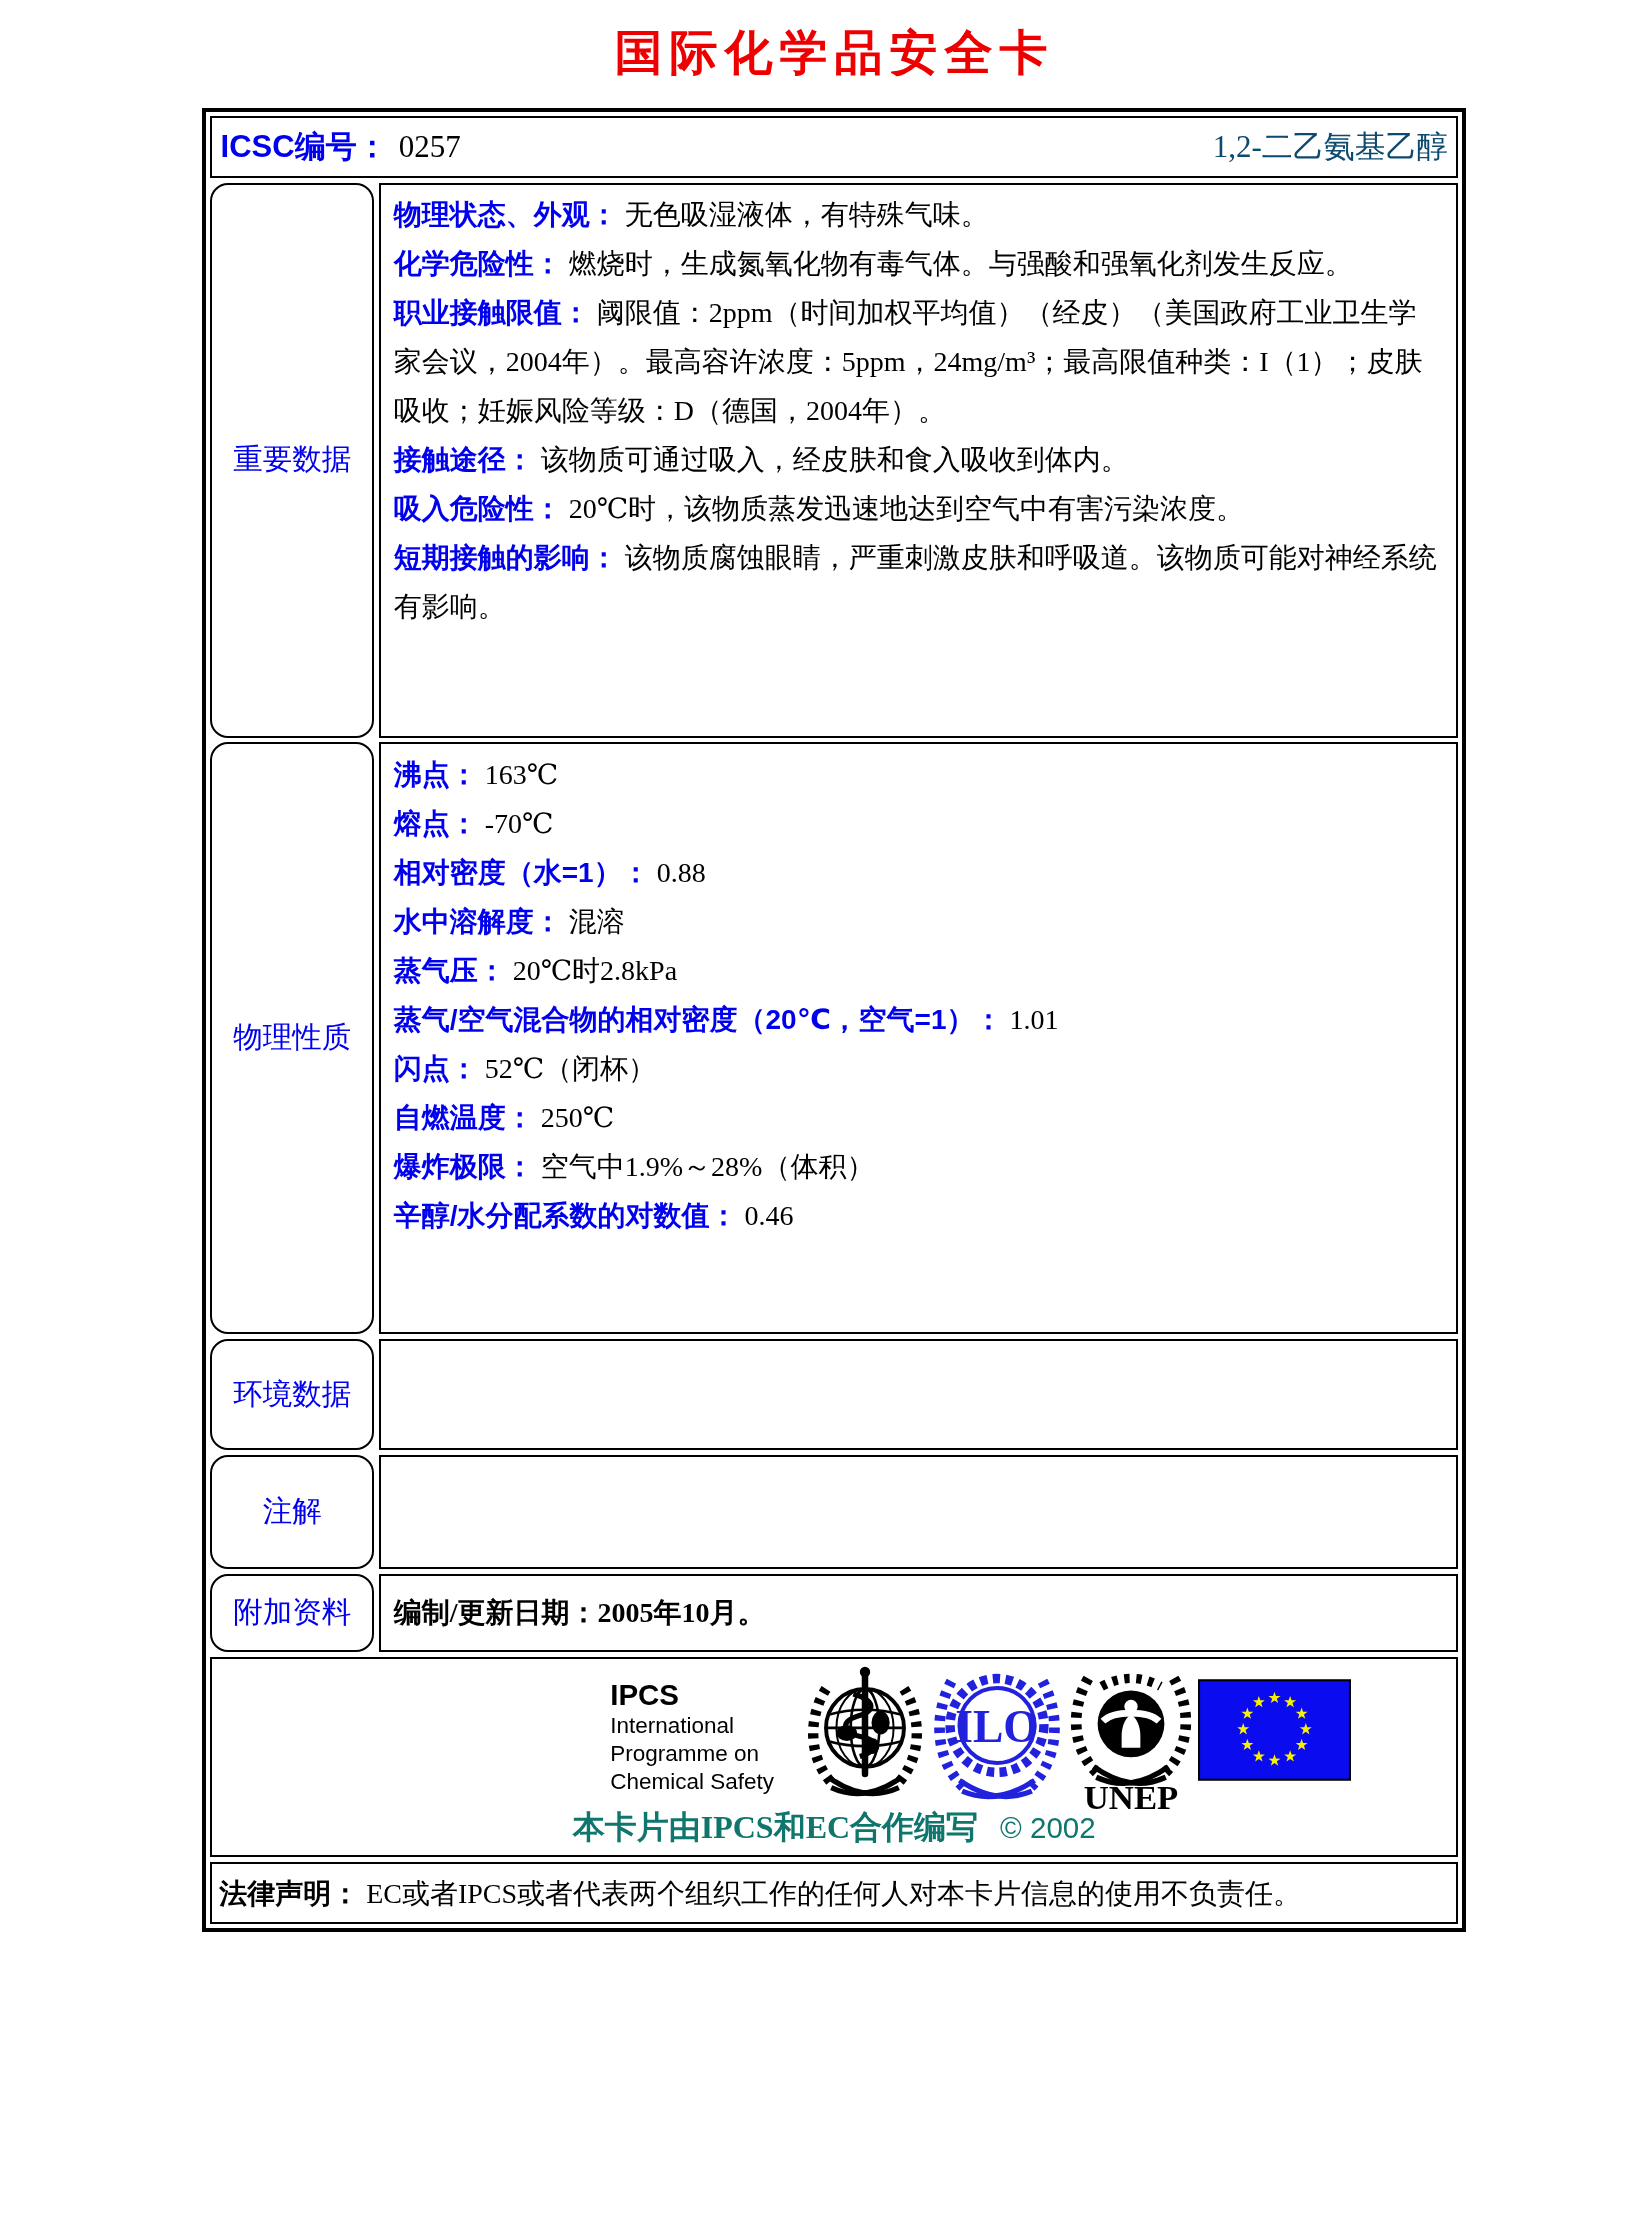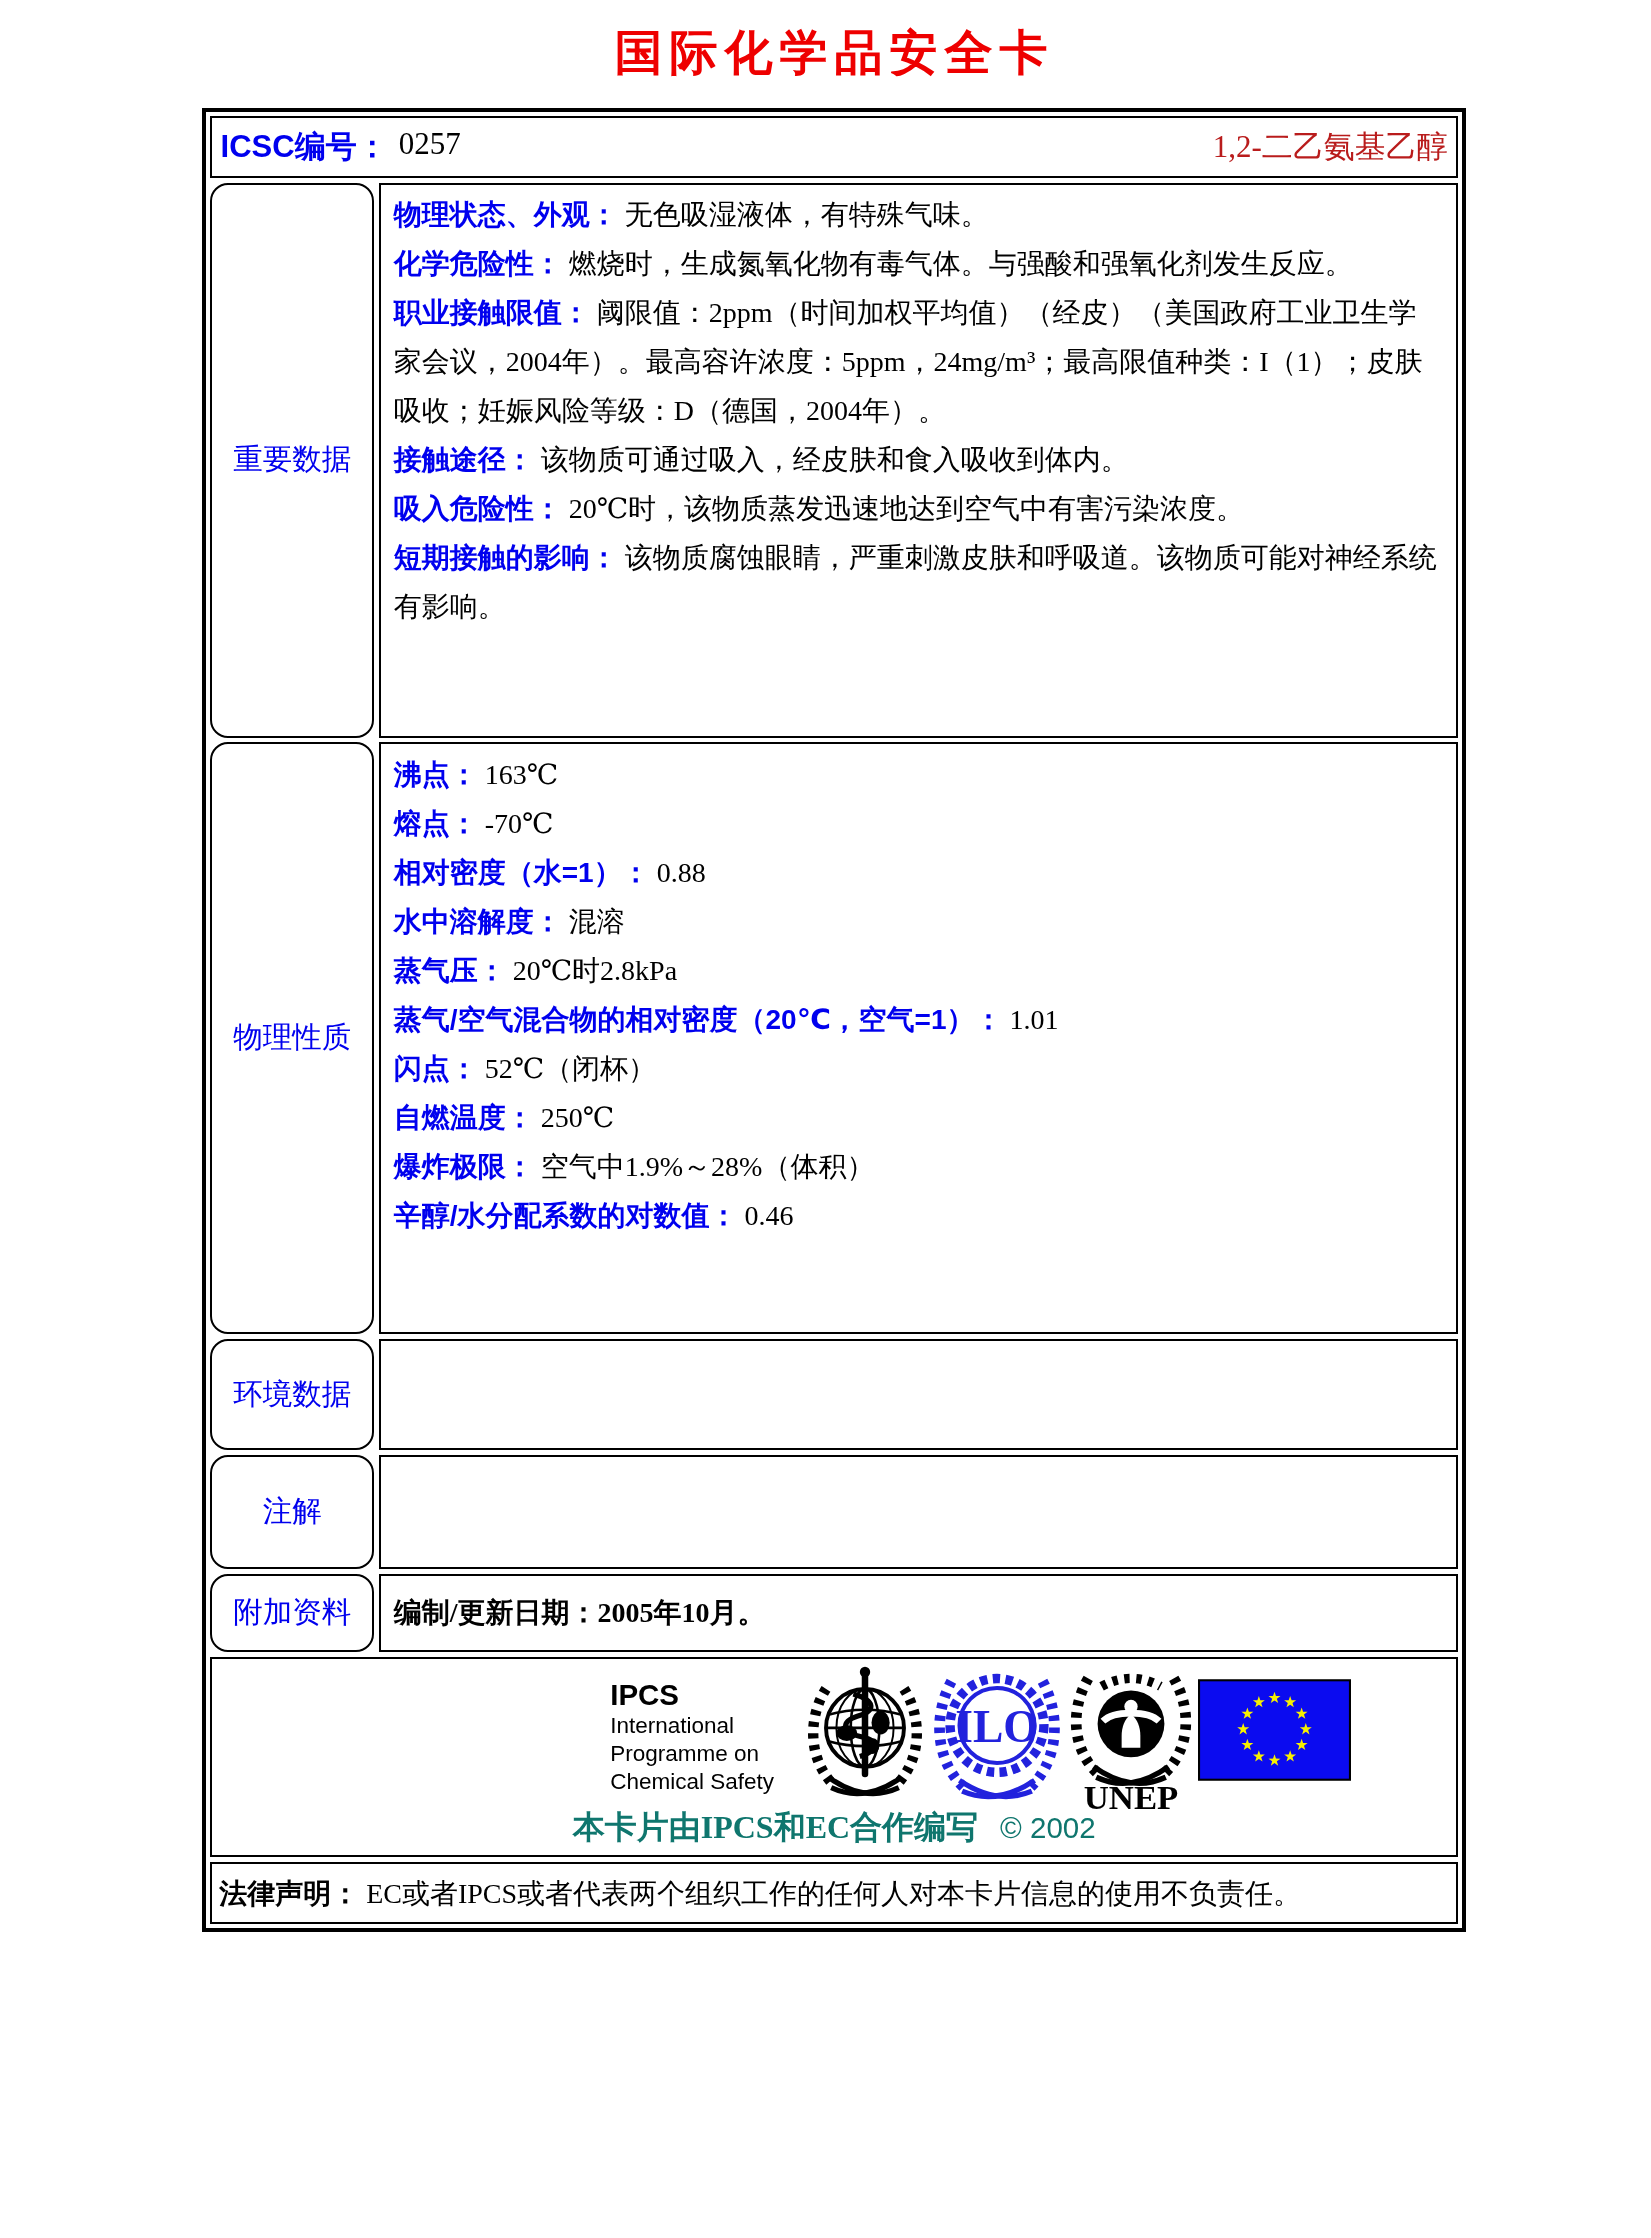--- a/index.html
+++ b/index.html
@@ -26,28 +26,28 @@
     background:#fff;
   }
   .row{display:flex;gap:4.9px;margin-bottom:4.9px;align-items:stretch;}
   .row:last-child{margin-bottom:0;}
   .cell{border:2.1px solid #000;background:#fff;box-sizing:border-box;}
   
   .header-cell{
     flex:1;display:flex;justify-content:space-between;align-items:center;
     min-height:62px;padding:0 8.4px;font-size:31px;
   }
-  .icsc-group{display:flex;}
+  .icsc-group{display:flex;align-items:center;}
   .blue-label{
     color:#0000ee;
     font-family:"Liberation Sans","DejaVu Sans",sans-serif;
     font-weight:bold;
   }
   .icsc-number{margin-left:11.2px;color:#000;}
-  .chem-name{color:#b91c1c;}
+  .chem-name{color:#0c4a6e;}
   
   .label-cell{
     width:164px;flex:none;
     display:flex;align-items:center;justify-content:center;
     text-align:center;
     color:#0000ee;
     font-family:"Liberation Sans","DejaVu Sans",sans-serif;
     font-weight:normal;font-size:29.5px;
     padding:17px;
     border-radius:18px;

